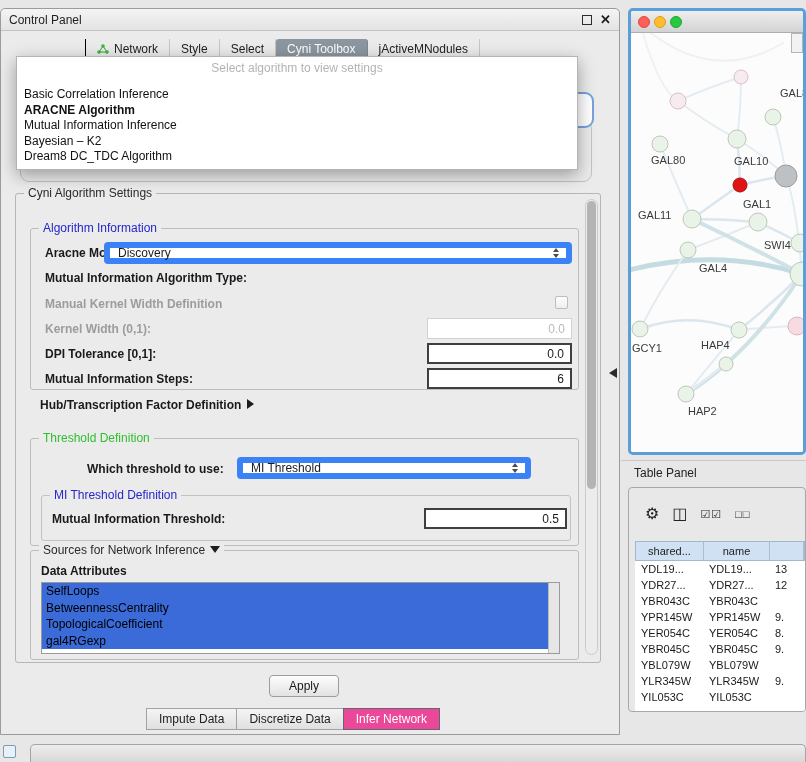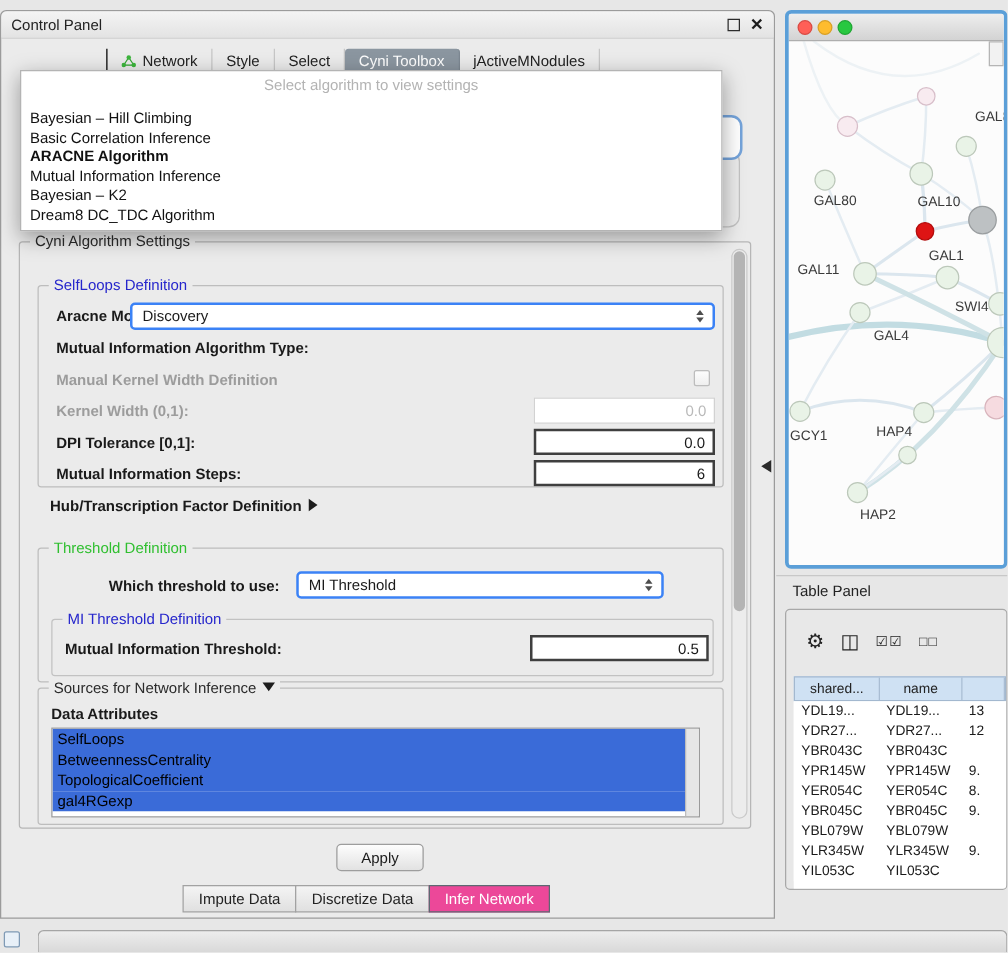--- a/index.html
+++ b/index.html
@@ -43,21 +43,21 @@
   
   .group { position:absolute; border:1px solid #b6b6b6; border-radius:3px; }
   .group-title { position:absolute; top:-8px; left:8px; background:#ebebeb; padding:0 4px; white-space:nowrap; }
   .t-blue { color:#2626cc; }
   .t-green { color:#2fbf2f; }
   .t-dark { color:#2b2b2b; }
 
   .lbl { position:absolute; font-weight:bold; white-space:nowrap; }
   .lbl.gray { color:#9c9c9c; }
 
-  .combo { position:absolute; background:#fff; border:2px solid #3b82f6; border-radius:4px;
+  .combo { position:absolute; background:#fff; border:6px solid #3b82f6; border-radius:4px;
     display:flex; align-items:center; padding:0 24px 0 8px; }
   .spin { position:absolute; right:7px; top:50%; transform:translateY(-50%);
     display:flex; flex-direction:column; gap:2px; }
   .spin i { display:block; width:0; height:0; border-left:3.5px solid transparent; border-right:3.5px solid transparent; }
   .spin .up { border-bottom:4px solid #4d4d4d; }
   .spin .down { border-top:4px solid #4d4d4d; }
 
   .field { position:absolute; background:#fff; border:2px solid #3f3f3f;
     display:flex; align-items:center; justify-content:flex-end; padding:0 6px; }
   .field.disabled { border:1px solid #d2d2d2; color:#b9b9b9; }
@@ -164,21 +164,21 @@
     </div>
     <div class="cp-tab">
       <span>jActiveMNodules</span>
     </div>
   </div>
 
   <div class="group" style="left:14px; top:184px; width:586px; height:470px;">
     <span class="group-title t-dark">Cyni Algorithm Settings</span>
 
     <div class="group" style="left:14px; top:34px; width:549px; height:162px; border-color:#bdbdbd;">
-      <span class="group-title t-blue">SelfLoops Definition</span>
+      <span class="group-title t-blue">Algorithm Information</span>
 
       <span class="lbl" style="left:14px; top:17px;">Aracne Mode:</span>
       <div class="combo" style="left:73px; top:13px; width:468px; height:22px;">
         <span>Discovery</span>
         <span class="spin">
             <i class="up"></i>
             <i class="down"></i>
           </span>
       </div>
 
@@ -265,21 +265,20 @@
     </div>
   </div>
 </div>
 
 <div class="hidden-combo-bottom"></div>
 <div class="hidden-spinner"></div>
 
 <div class="dropdown">
   <div class="dd-header">Select algorithm to view settings</div>
   <div class="dd-list">
-      <div class="dd-item">Bayesian – Hill Climbing</div>
       <div class="dd-item">Basic Correlation Inference</div>
       <div class="dd-item dd-selected">ARACNE Algorithm</div>
       <div class="dd-item">Mutual Information Inference</div>
       <div class="dd-item">Bayesian – K2</div>
       <div class="dd-item">Dream8 DC_TDC Algorithm</div>
     </div>
 </div>
 
 <div class="split-arrow"></div>
 

